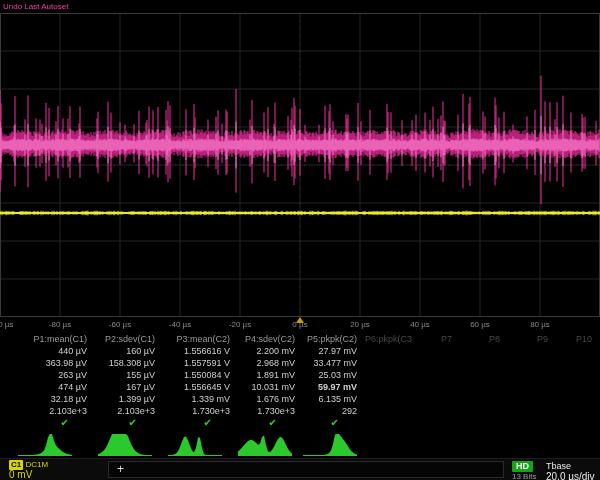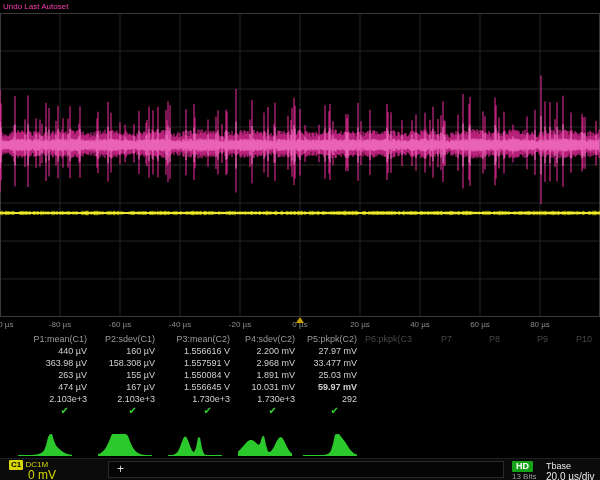--- a/index.html
+++ b/index.html
@@ -30,21 +30,21 @@
   .mcheck{color:#2ed52e;font-size:10px;padding-right:26px;}
 
   
   #histicons{position:absolute;top:431px;left:0;width:600px;height:26px;}
   .histicon{position:absolute;bottom:1px;}
 
   
   #bottom-bar{position:absolute;top:458px;left:0;width:600px;height:22px;background:#0b0b0b;border-top:1px solid #1f1f1f;box-sizing:border-box;}
   .chan{position:absolute;top:1px;height:20px;}
   .chan .l1{display:block;font-size:8px;height:10px;line-height:10px;white-space:nowrap;}
-  .chan .l2{display:block;font-size:12px;height:10px;line-height:10px;white-space:nowrap;margin-left:19px;}
+  .chan .l2{display:block;font-size:10px;height:10px;line-height:10px;white-space:nowrap;}
   .chip{display:inline-block;padding:0 2px;color:#000;font-weight:bold;border-radius:1px;}
   #chan-c1{left:9px;}
   #chan-c1 .tag,#chan-c1 .l2{color:#d8d800;}
   #chan-c1 .chip{background:#d8d800;}
   #chan-c2{left:46px;}
   #chan-c2 .tag,#chan-c2 .l2{color:#ff3fb0;}
   #chan-c2 .chip{background:#ff3fb0;}
   #add-panel{position:absolute;left:108px;top:2px;width:396px;height:17px;background:#050505;border:1px solid #2a2a2a;box-sizing:border-box;}
   #add-button{position:absolute;left:8px;top:0px;color:#dddddd;font-size:12px;line-height:15px;}
   #hd-badge{position:absolute;left:512px;top:2px;background:#17a317;color:#ffffff;font-size:9px;font-weight:bold;
@@ -143,20 +143,27 @@
         <div class="mcell" style="width: 62px;">25.03 mV</div>
       </div>
       <div class="mrow">
         <div class="mcell" style="width: 95px;">474 µV</div>
         <div class="mcell" style="width: 68px;">167 µV</div>
         <div class="mcell" style="width: 75px;">1.556645 V</div>
         <div class="mcell" style="width: 65px;">10.031 mV</div>
         <div class="mcell" style="width: 62px; font-weight: bold;">59.97 mV</div>
       </div>
       <div class="mrow">
+        <div class="mcell" style="width: 95px;">32.18 µV</div>
+        <div class="mcell" style="width: 68px;">1.399 µV</div>
+        <div class="mcell" style="width: 75px;">1.339 mV</div>
+        <div class="mcell" style="width: 65px;">1.676 mV</div>
+        <div class="mcell" style="width: 62px;">6.135 mV</div>
+      </div>
+      <div class="mrow">
         <div class="mcell" style="width: 95px;">2.103e+3</div>
         <div class="mcell" style="width: 68px;">2.103e+3</div>
         <div class="mcell" style="width: 75px;">1.730e+3</div>
         <div class="mcell" style="width: 65px;">1.730e+3</div>
         <div class="mcell" style="width: 62px;">292</div>
       </div>
       <div class="mrow">
         <div class="mcell mcheck" style="width: 95px;">✔</div>
         <div class="mcell mcheck" style="width: 68px;">✔</div>
         <div class="mcell mcheck" style="width: 75px;">✔</div>

